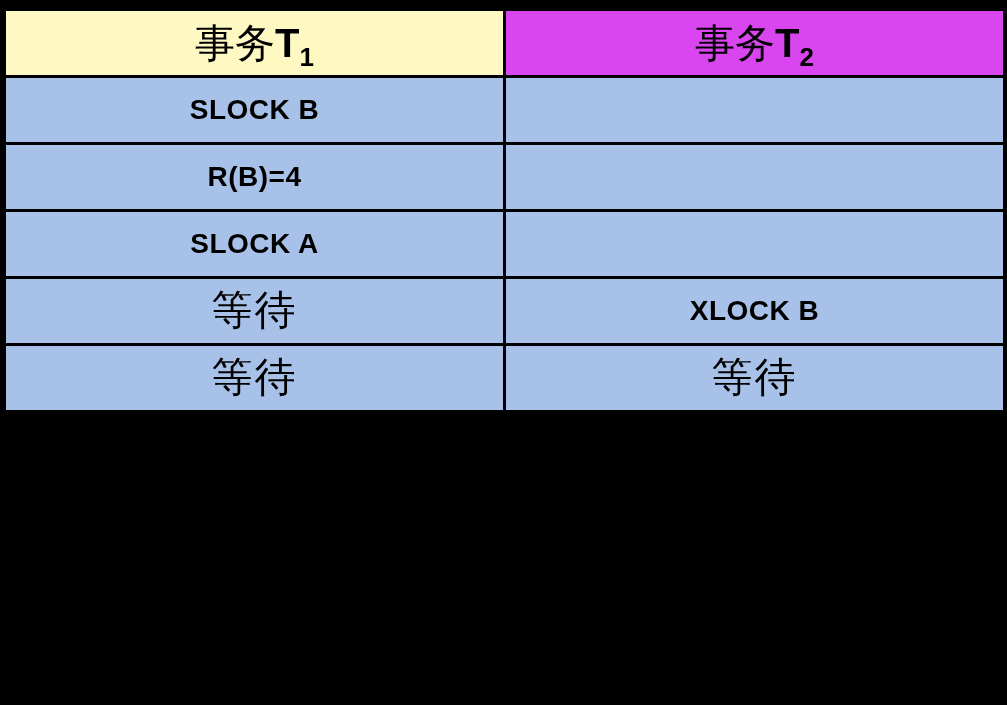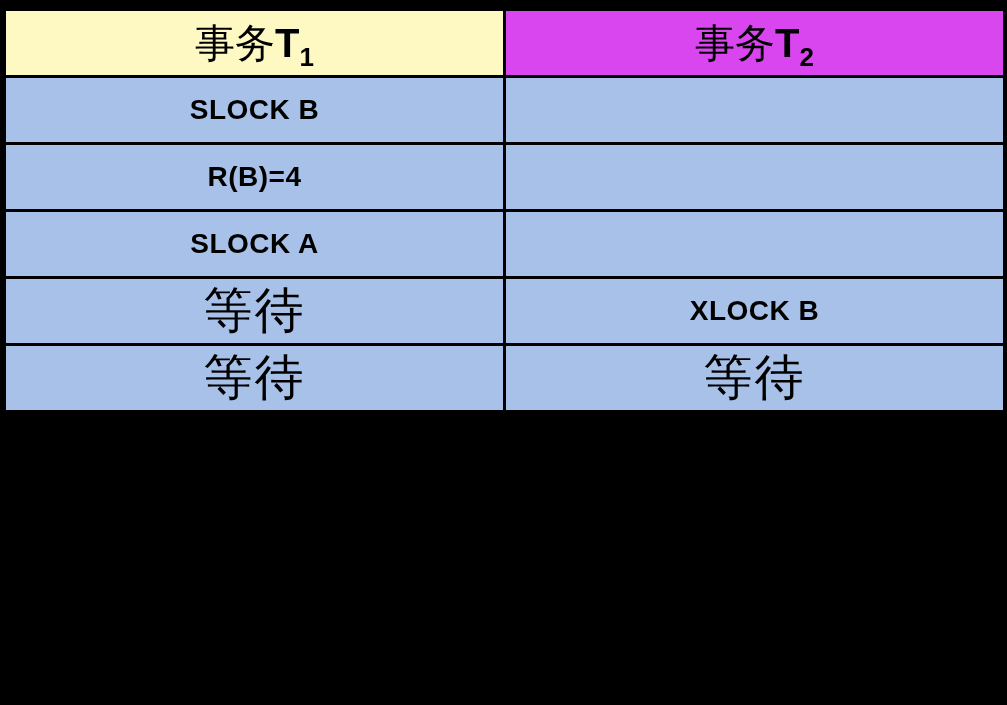--- a/index.html
+++ b/index.html
@@ -71,21 +71,21 @@
     font-family: "Liberation Sans", sans-serif;
     font-weight: bold;
     font-size: 28px;
     letter-spacing: 0.5px;
   }
 
   
   .cjk {
     font-family: "DejaVu Serif", "Liberation Serif", serif;
     font-weight: 400;
-    font-size: 49px;
+    font-size: 41px;
     letter-spacing: 2px;
   }
 
   .empty { font-size: 0; }
 </style>
 </head>
 <body>
 
 <div id="slide">
 

